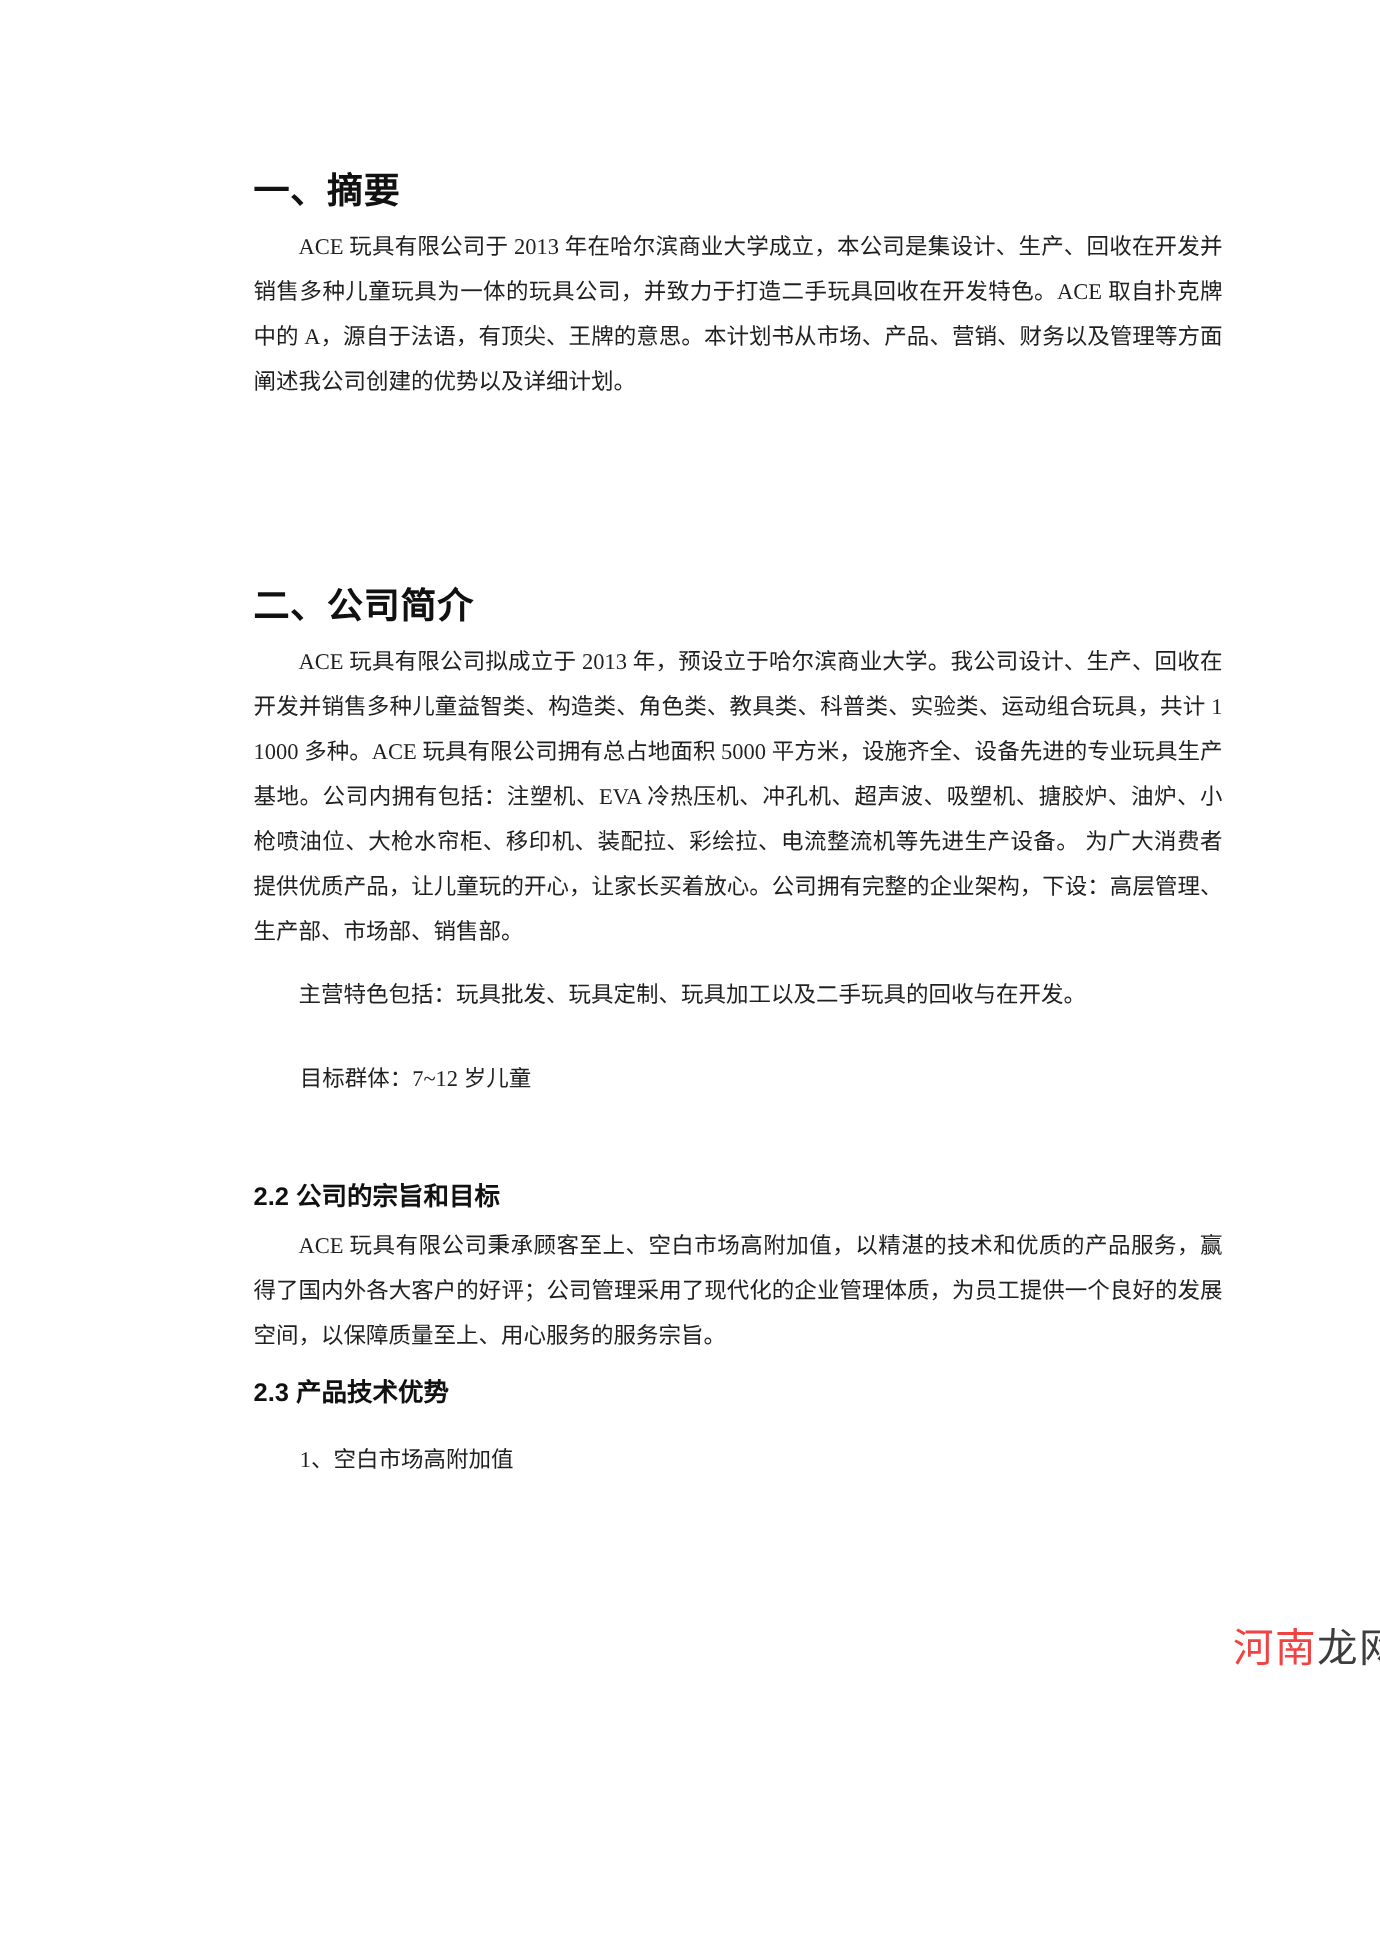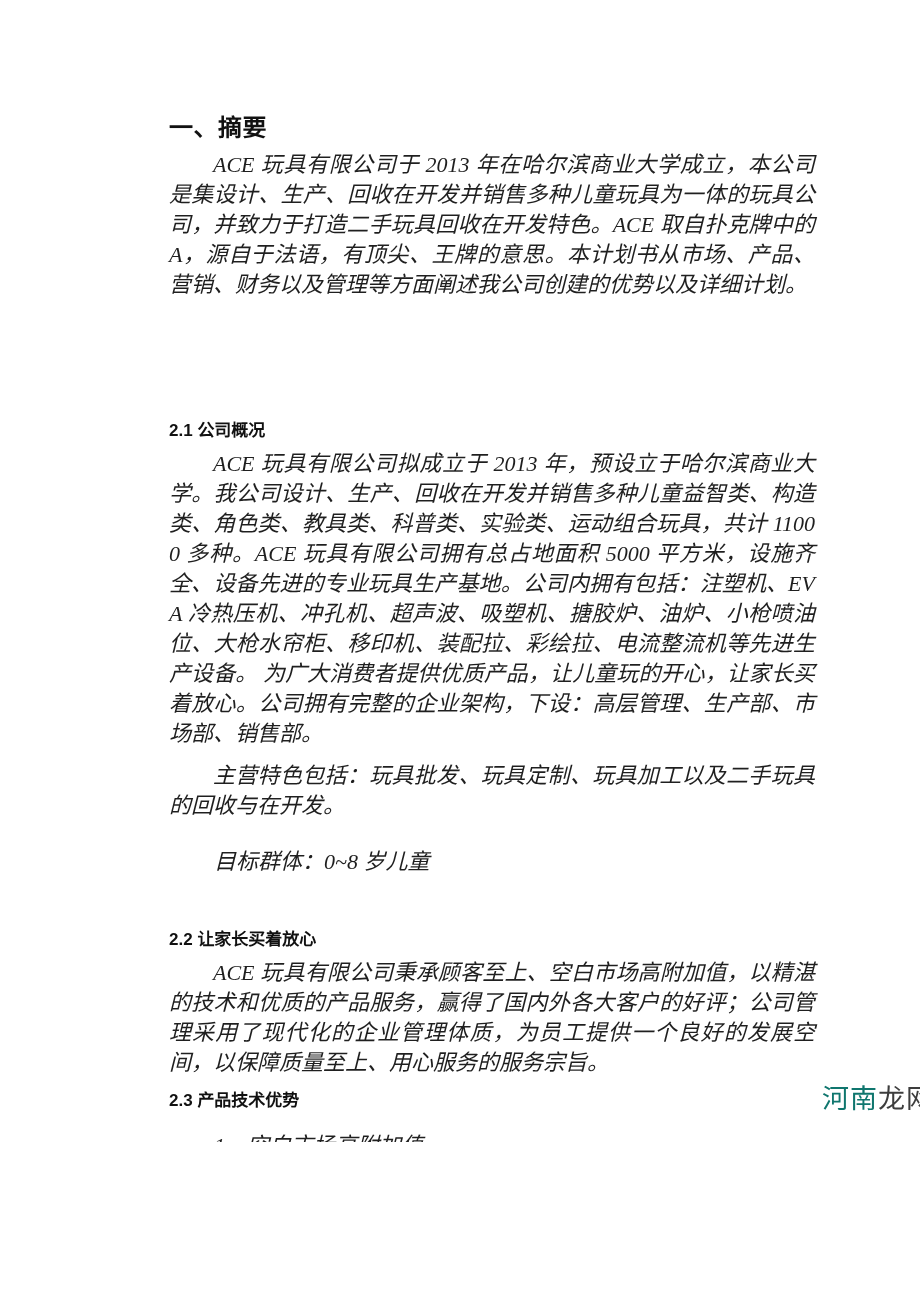--- a/index.html
+++ b/index.html
@@ -47,28 +47,27 @@
     color: #111111;
     margin: 0 0 6px 0;
   }
   .h2 .num {
     font-family: "Liberation Sans", "DejaVu Sans", sans-serif;
     font-weight: bold;
   }
 
   
   .p {
-    font-size: 22px;
+    font-size: 15px;
     line-height: 30px;
     text-align: justify;
     text-justify: inter-ideograph;
     margin: 0;
     color: #1f1f1f;
     word-break: break-all;
-    font-style: italic;
   }
   .p.indent {
     text-indent: 2em;
   }
   .p.indent-1 {
     text-indent: 2.05em;
   }
 
   
   .gap-abstract { height: 120px; }
@@ -84,60 +83,57 @@
     position: absolute;
     right: 18px;
     bottom: 26px;
     font-family: "Liberation Sans", "DejaVu Sans", sans-serif;
     font-size: 27px;
     font-weight: 500;
     letter-spacing: 1px;
     white-space: nowrap;
     user-select: none;
   }
-  .watermark .wm-a { color: #0f766e; }
+  .watermark .wm-a { color: #ef4444; }
   .watermark .wm-b { color: #3d3d3d; }
 </style>
 </head>
 <body>
 
 <div class="page">
 
   <div class="content">
 
     <h1 class="h1">一、摘要</h1>
 
     <p class="p indent">ACE 玩具有限公司于 2013 年在哈尔滨商业大学成立，本公司是集设计、生产、回收在开发并销售多种儿童玩具为一体的玩具公司，并致力于打造二手玩具回收在开发特色。ACE 取自扑克牌中的 A，源自于法语，有顶尖、王牌的意思。本计划书从市场、产品、营销、财务以及管理等方面阐述我公司创建的优势以及详细计划。</p>
 
     <div class="gap-abstract"></div>
 
+    <h1 class="h1 sec2-top">二、公司简介</h1>
 
-    <h2 class="h2">
-      <span class="num">2.1</span>
-      <span>公司概况</span>
-    </h2>
 
     <p class="p indent">ACE 玩具有限公司拟成立于 2013 年，预设立于哈尔滨商业大学。我公司设计、生产、回收在开发并销售多种儿童益智类、构造类、角色类、教具类、科普类、实验类、运动组合玩具，共计 11000 多种。ACE 玩具有限公司拥有总占地面积 5000 平方米，设施齐全、设备先进的专业玩具生产基地。公司内拥有包括：注塑机、EVA 冷热压机、冲孔机、超声波、吸塑机、搪胶炉、油炉、小枪喷油位、大枪水帘柜、移印机、装配拉、彩绘拉、电流整流机等先进生产设备。 为广大消费者提供优质产品，让儿童玩的开心，让家长买着放心。公司拥有完整的企业架构，下设：高层管理、生产部、市场部、销售部。</p>
 
     <div class="gap-small"></div>
 
     <p class="p indent">主营特色包括：玩具批发、玩具定制、玩具加工以及二手玩具的回收与在开发。</p>
 
     <div class="gap-small"></div>
 
 
     <div class="gap-target"></div>
 
-    <p class="p indent-1">目标群体：0~8 岁儿童</p>
+    <p class="p indent-1">目标群体：7~12 岁儿童</p>
 
     <div class="gap-before-22"></div>
 
     <h2 class="h2">
       <span class="num">2.2</span>
-      <span>让家长买着放心</span>
+      <span>公司的宗旨和目标</span>
     </h2>
 
     <p class="p indent">ACE 玩具有限公司秉承顾客至上、空白市场高附加值，以精湛的技术和优质的产品服务，赢得了国内外各大客户的好评；公司管理采用了现代化的企业管理体质，为员工提供一个良好的发展空间，以保障质量至上、用心服务的服务宗旨。</p>
 
     <div class="gap-small"></div>
 
     <h2 class="h2">
       <span class="num">2.3</span>
       <span>产品技术优势</span>
     </h2>

